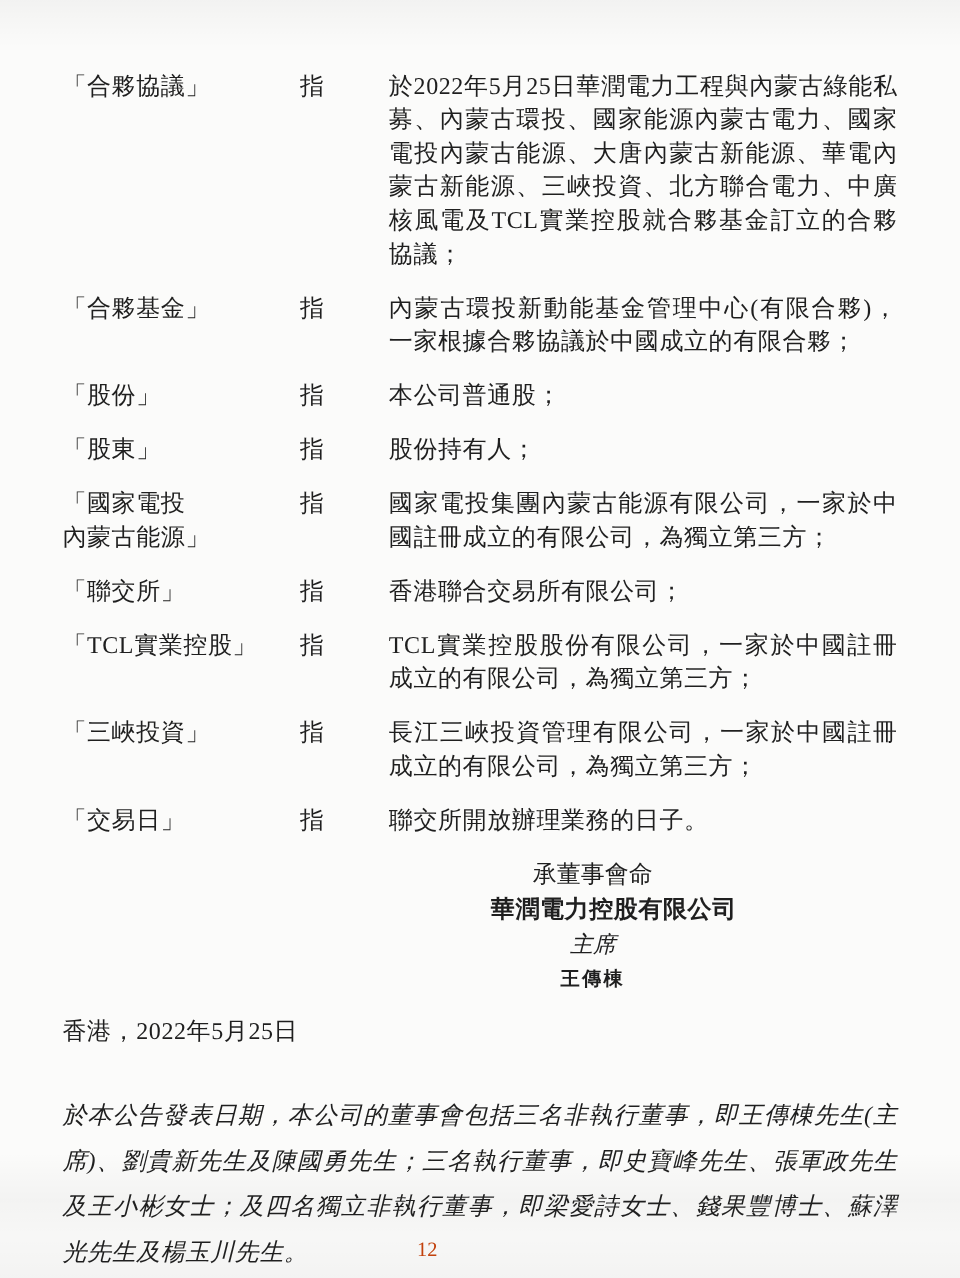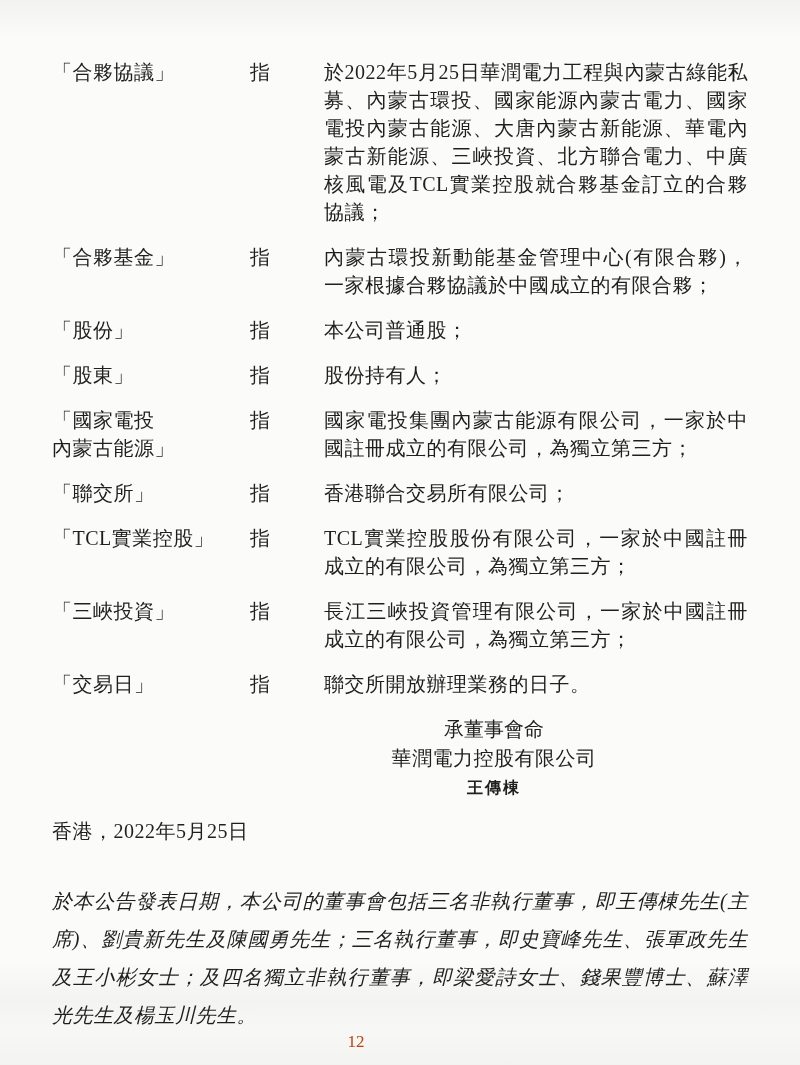--- a/index.html
+++ b/index.html
@@ -51,23 +51,24 @@
   .signature {
     width: 240px;
     margin: 17px 46px 0 auto;
     text-align: center;
     line-height: 29px;
     font-size: 20px;
   }
   .sig-order   { font-size: 20px; }
   .sig-company {
     font-family: "Liberation Sans", "DejaVu Sans", sans-serif;
-    font-weight: normal;
+    font-weight: bold;
     font-size: 20px;
     letter-spacing: 0.5px;
+    text-align: right;
   }
   .sig-title {
     font-style: italic;
     font-size: 19px;
   }
   .sig-name {
     font-family: "Liberation Sans", "DejaVu Sans", sans-serif;
     font-weight: bold;
     font-size: 16px;
     letter-spacing: 2px;
@@ -141,20 +142,21 @@
 
     <div class="def-term">「交易日」</div>
     <div class="def-connector">指</div>
     <div class="def-text">聯交所開放辦理業務的日子。</div>
 
   </div>
 
   <div class="signature">
     <div class="sig-order">承董事會命</div>
     <div class="sig-company">華潤電力控股有限公司</div>
+    <div class="sig-title">主席</div>
     <div class="sig-name">王傳棟</div>
   </div>
 
   <div class="date-line">香港，2022年5月25日</div>
 
   <div class="directors-note">於本公告發表日期，本公司的董事會包括三名非執行董事，即王傳棟先生(主席)、劉貴新先生及陳國勇先生；三名執行董事，即史寶峰先生、張軍政先生及王小彬女士；及四名獨立非執行董事，即梁愛詩女士、錢果豐博士、蘇澤光先生及楊玉川先生。</div>
 
   <div class="page-number">12</div>
 
 </div>

